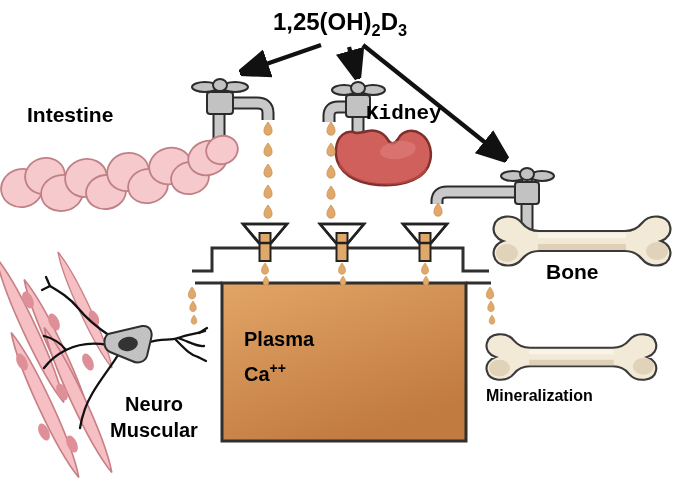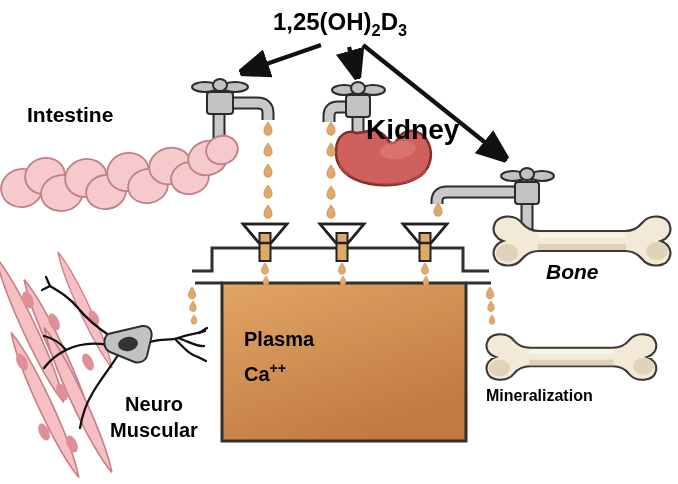--- a/index.html
+++ b/index.html
@@ -5,22 +5,22 @@
   html,body{margin:0;padding:0;background:#fff;}
   #stage{position:relative;width:678px;height:484px;background:#ffffff;overflow:hidden;
          font-family:"Liberation Sans",sans-serif;}
   #art{position:absolute;left:0;top:0;}
   .lbl{position:absolute;font-weight:bold;color:#000000;white-space:nowrap;
        font-family:"Liberation Sans",sans-serif;}
   .lbl sub{font-size:0.68em;}
   .lbl sup{font-size:0.7em;}
   .title{left:240px;top:8px;width:200px;text-align:center;font-size:24px;}
   .intestine{left:27px;top:103px;font-size:21px;}
-  .kidney{left:366px;top:114px;font-size:28px;}
-  .bone{left:546px;top:260px;font-size:21px;font-style:italic;}
+  .kidney{left:366px;top:102px;font-size:21px;font-family:Liberation Mono, monospace;}
+  .bone{left:546px;top:260px;font-size:21px;}
   .mineralization{left:486px;top:387px;font-size:16px;}
   .neuromuscular{left:92px;top:363px;width:124px;text-align:center;font-size:20px;line-height:26px;margin-top:28px;}
   .plasma{left:244px;top:325px;width:200px;text-align:left;font-size:20px;line-height:29px;}
   .pipe-o{fill:none;stroke:#2b2b2b;stroke-width:13;stroke-linecap:butt;}
   .pipe-f{fill:none;stroke:#c9c9c9;stroke-width:9;stroke-linecap:butt;}
   .metal{fill:#c2c2c2;stroke:#2b2b2b;stroke-width:2;}
   .line{fill:none;stroke:#2f2f2f;stroke-width:3;}
   .axon{fill:none;stroke:#111;stroke-width:2.3;stroke-linecap:round;}
 </style>
 </head>

